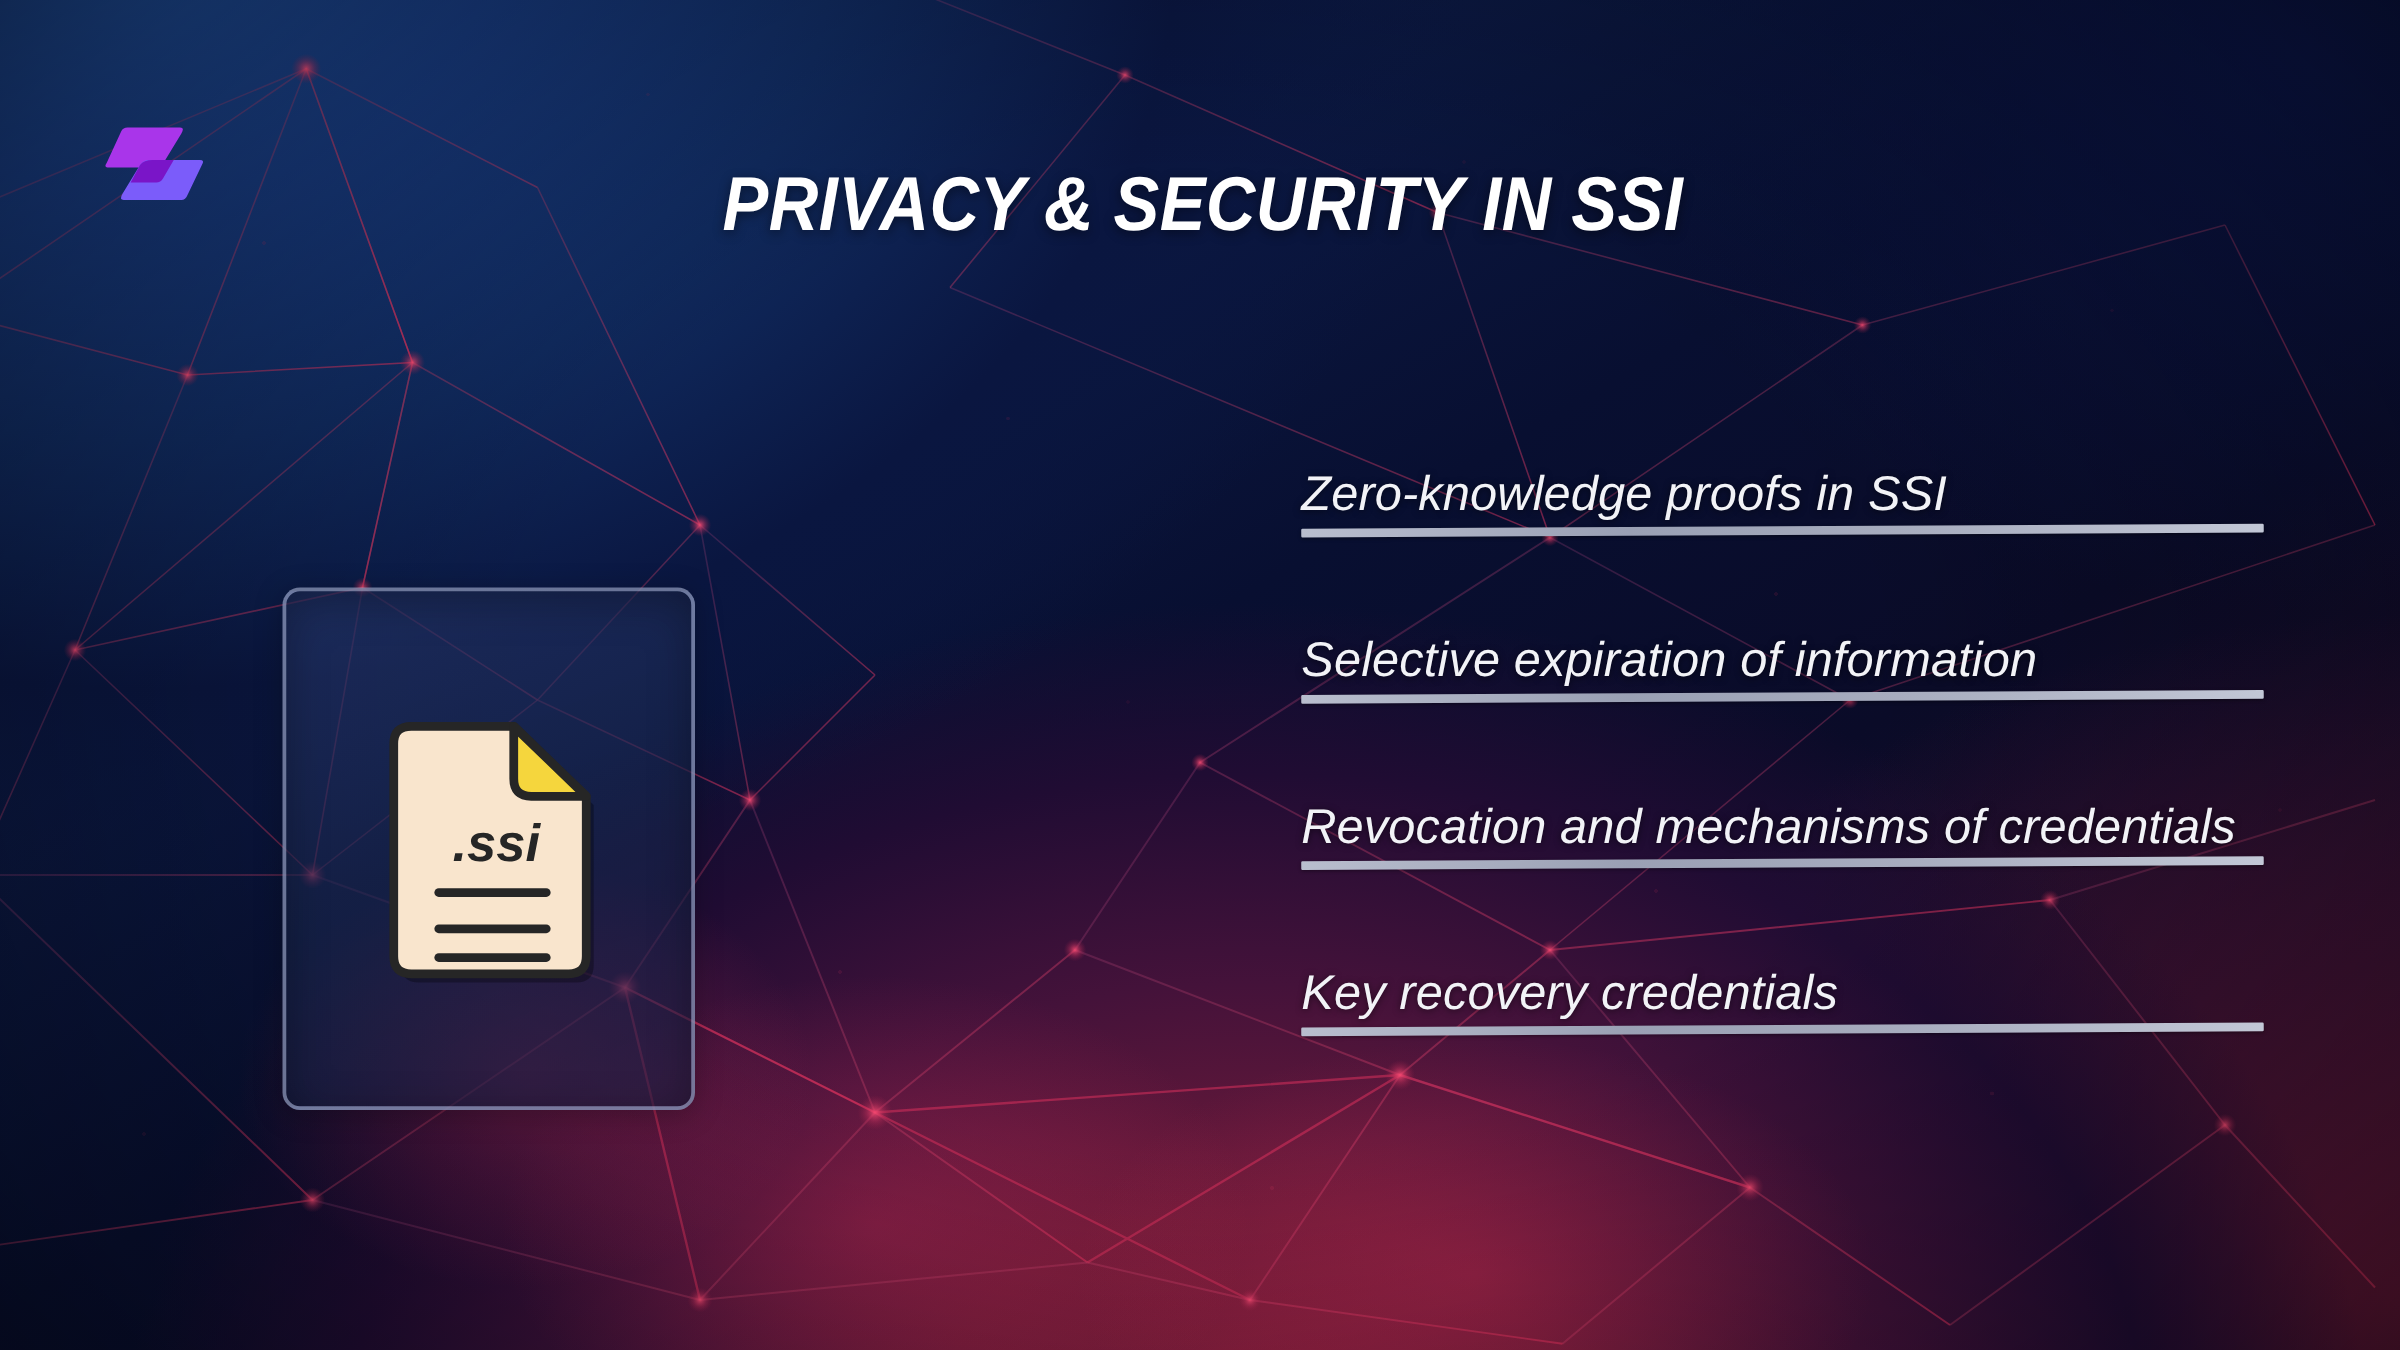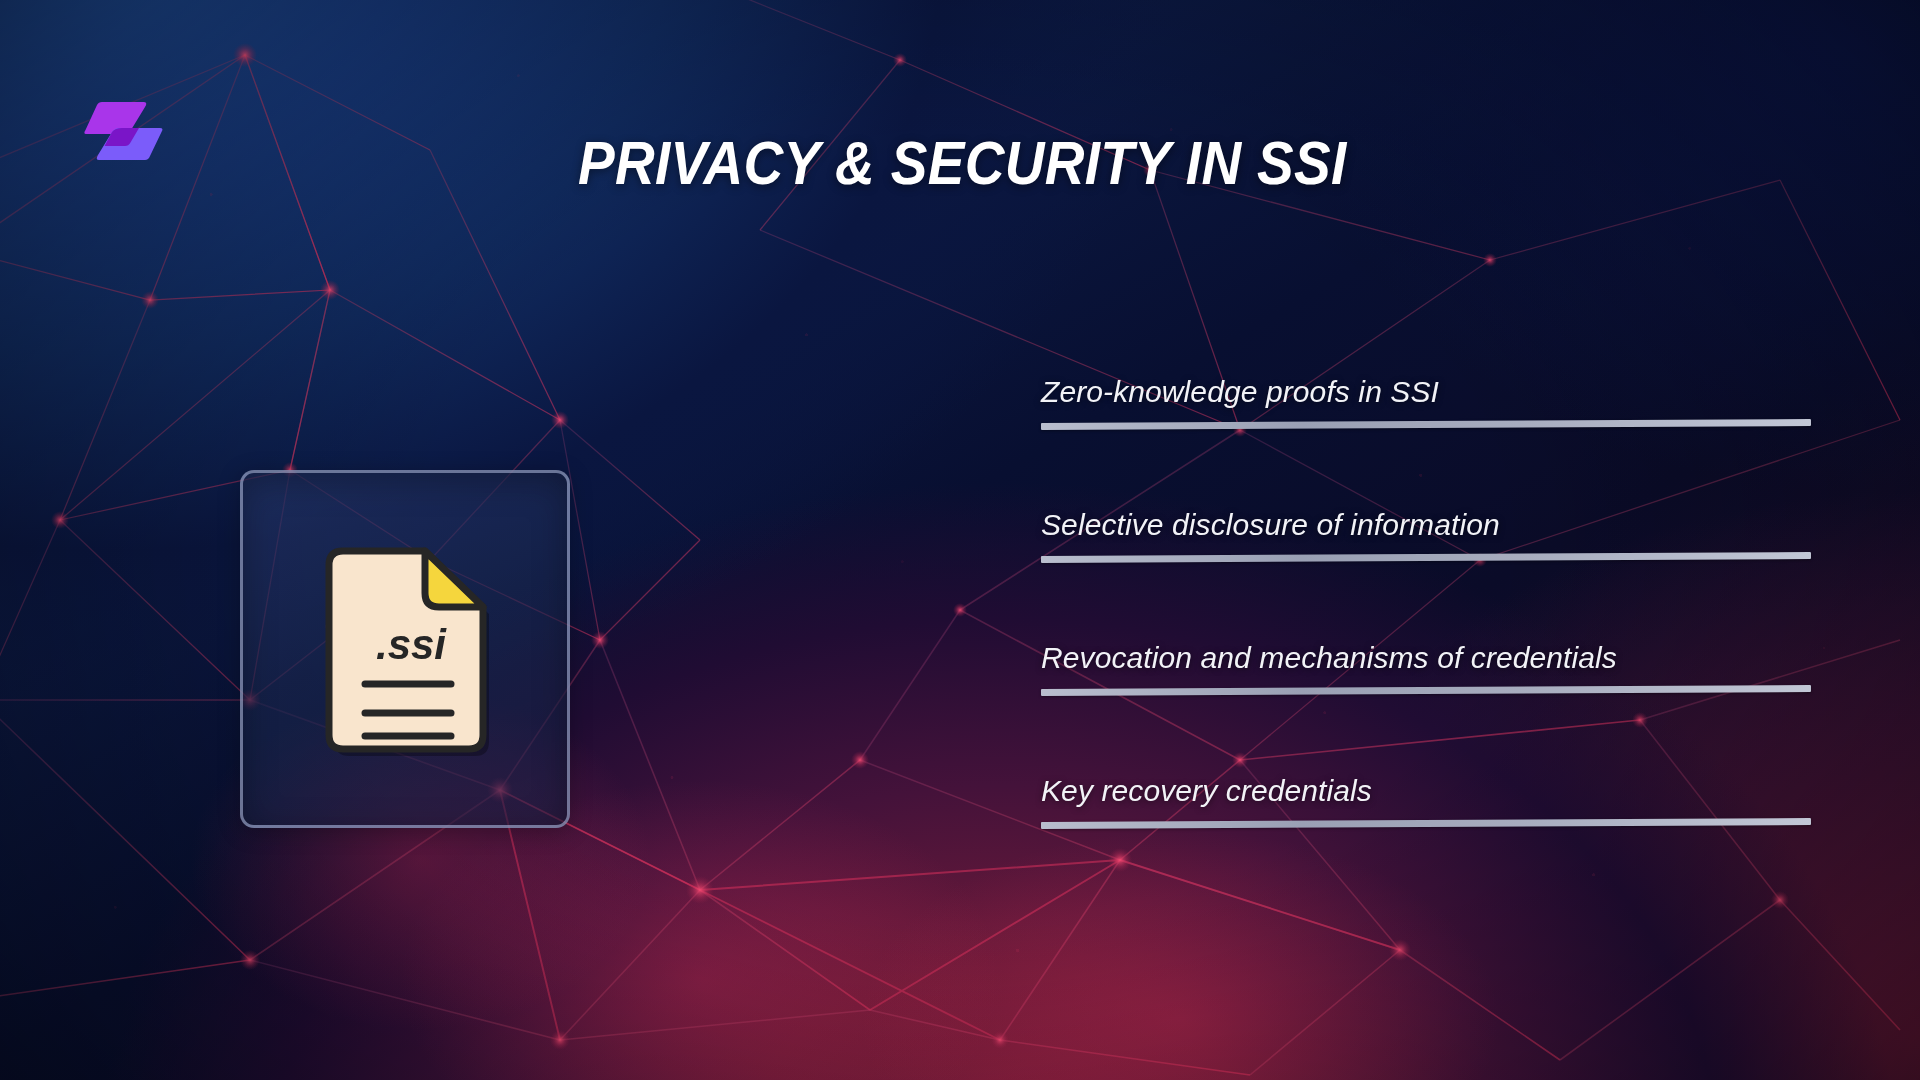--- a/index.html
+++ b/index.html
@@ -70,42 +70,42 @@
     line-height:1;
     color:#ffffff;
     transform:scaleX(.90);
     transform-origin:left top;
     white-space:nowrap;
     text-shadow:0 2px 10px rgba(0,0,0,.45);
   }
 
   
   .icon-panel {
-    position:absolute; left:240px; top:470px;
-    width:330px; height:358px;
+    position:absolute; left:226px; top:470px;
+    width:330px; height:418px;
     border:3px solid rgba(163,172,205,.62);
     border-radius:14px;
     background:linear-gradient(158deg, rgba(40,57,110,.60) 0%, rgba(27,40,80,.62) 48%, rgba(22,32,68,.58) 100%);
     box-shadow:0 8px 34px rgba(0,0,0,.30) inset, 0 4px 22px rgba(0,0,0,.25);
   }
   .doc-icon {
     position:absolute; left:50%; top:50%;
     transform:translate(-50%,-50%);
     width:172px; height:216px;
   }
 
   
   .bullet-list {
     position:absolute; left:1041px; top:375px;
     width:775px;
   }
   .bullet-item { position:relative; height:133px; }
   .bullet-label {
     display:block;
-    font-size:30px;
+    font-size:39px;
     font-weight:400;
     color:#f2f3f7;
     line-height:1.1;
     letter-spacing:.1px;
     white-space:nowrap;
     text-shadow:0 1px 6px rgba(0,0,0,.55);
   }
   .bullet-rule {
     position:absolute; left:0; top:48px;
     width:770px; height:7px;
@@ -237,21 +237,21 @@
   </div>
 
   <div class="bullet-list">
 
     <div class="bullet-item">
       <span class="bullet-label">Zero-knowledge proofs in SSI</span>
       <span class="bullet-rule"></span>
     </div>
 
     <div class="bullet-item">
-      <span class="bullet-label">Selective disclosure of information</span>
+      <span class="bullet-label">Selective expiration of information</span>
       <span class="bullet-rule"></span>
     </div>
 
     <div class="bullet-item">
       <span class="bullet-label">Revocation and mechanisms of credentials</span>
       <span class="bullet-rule"></span>
     </div>
 
     <div class="bullet-item">
       <span class="bullet-label">Key recovery credentials</span>

